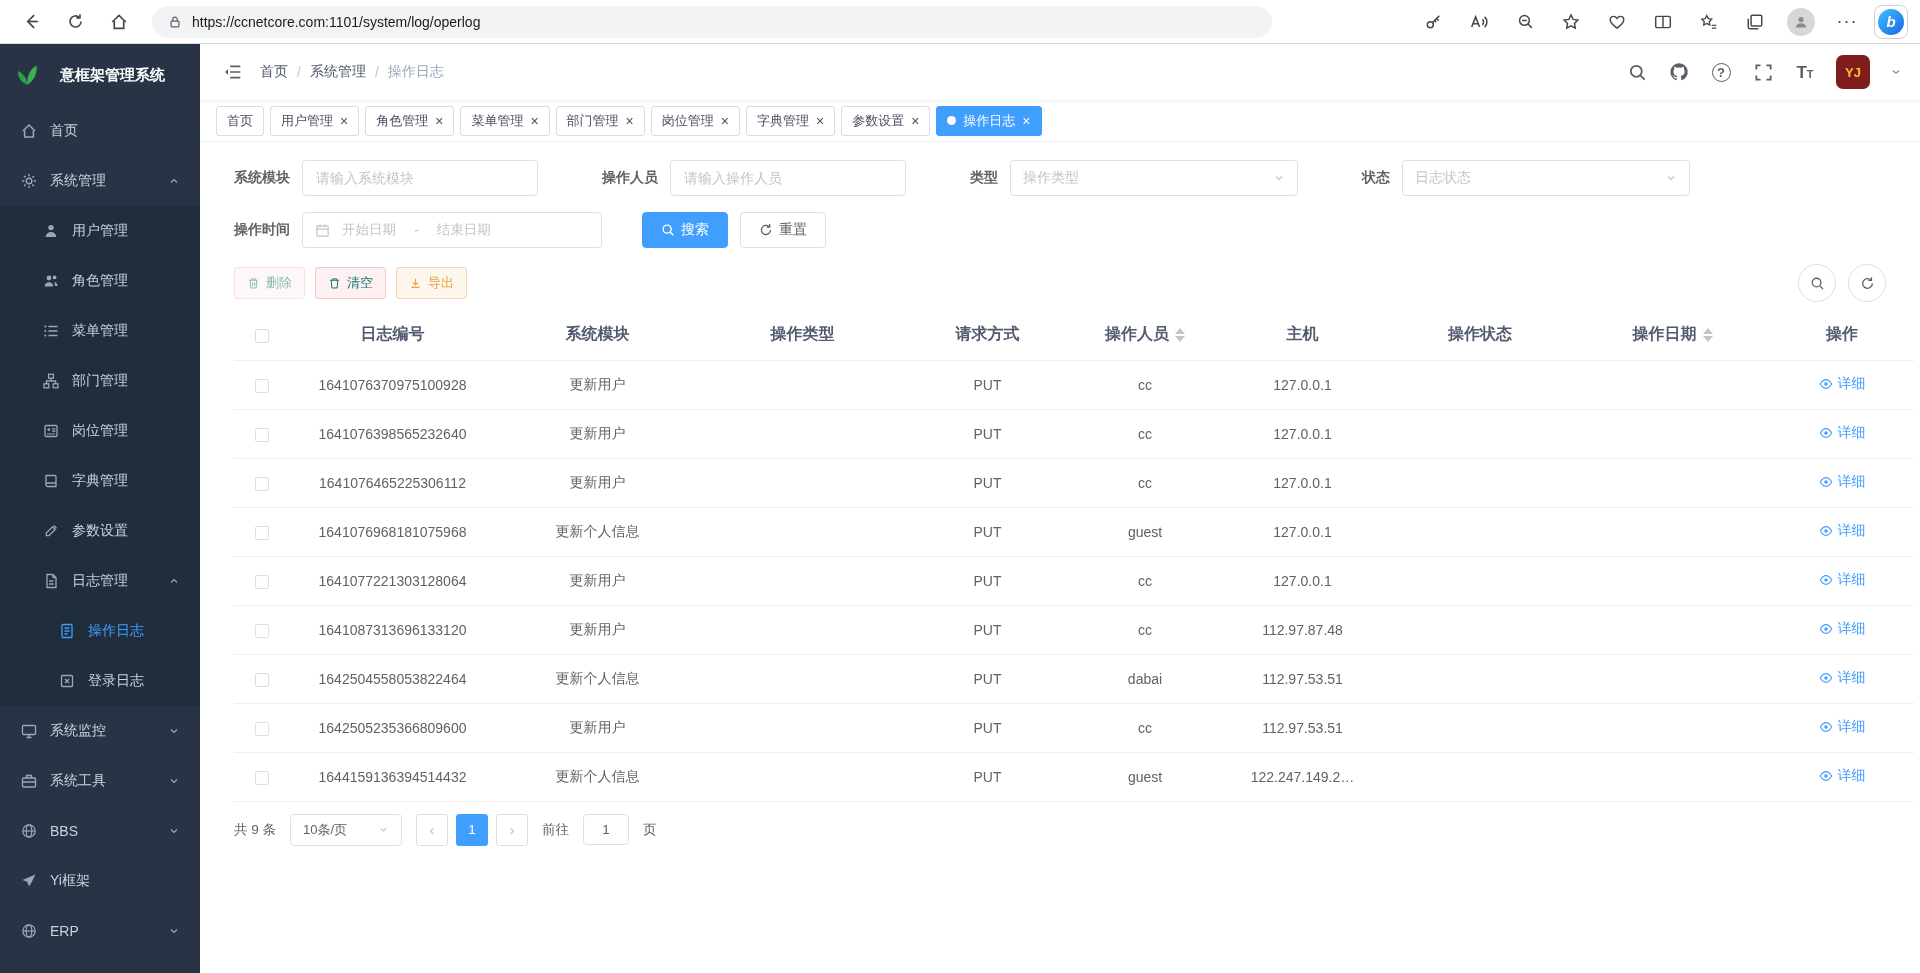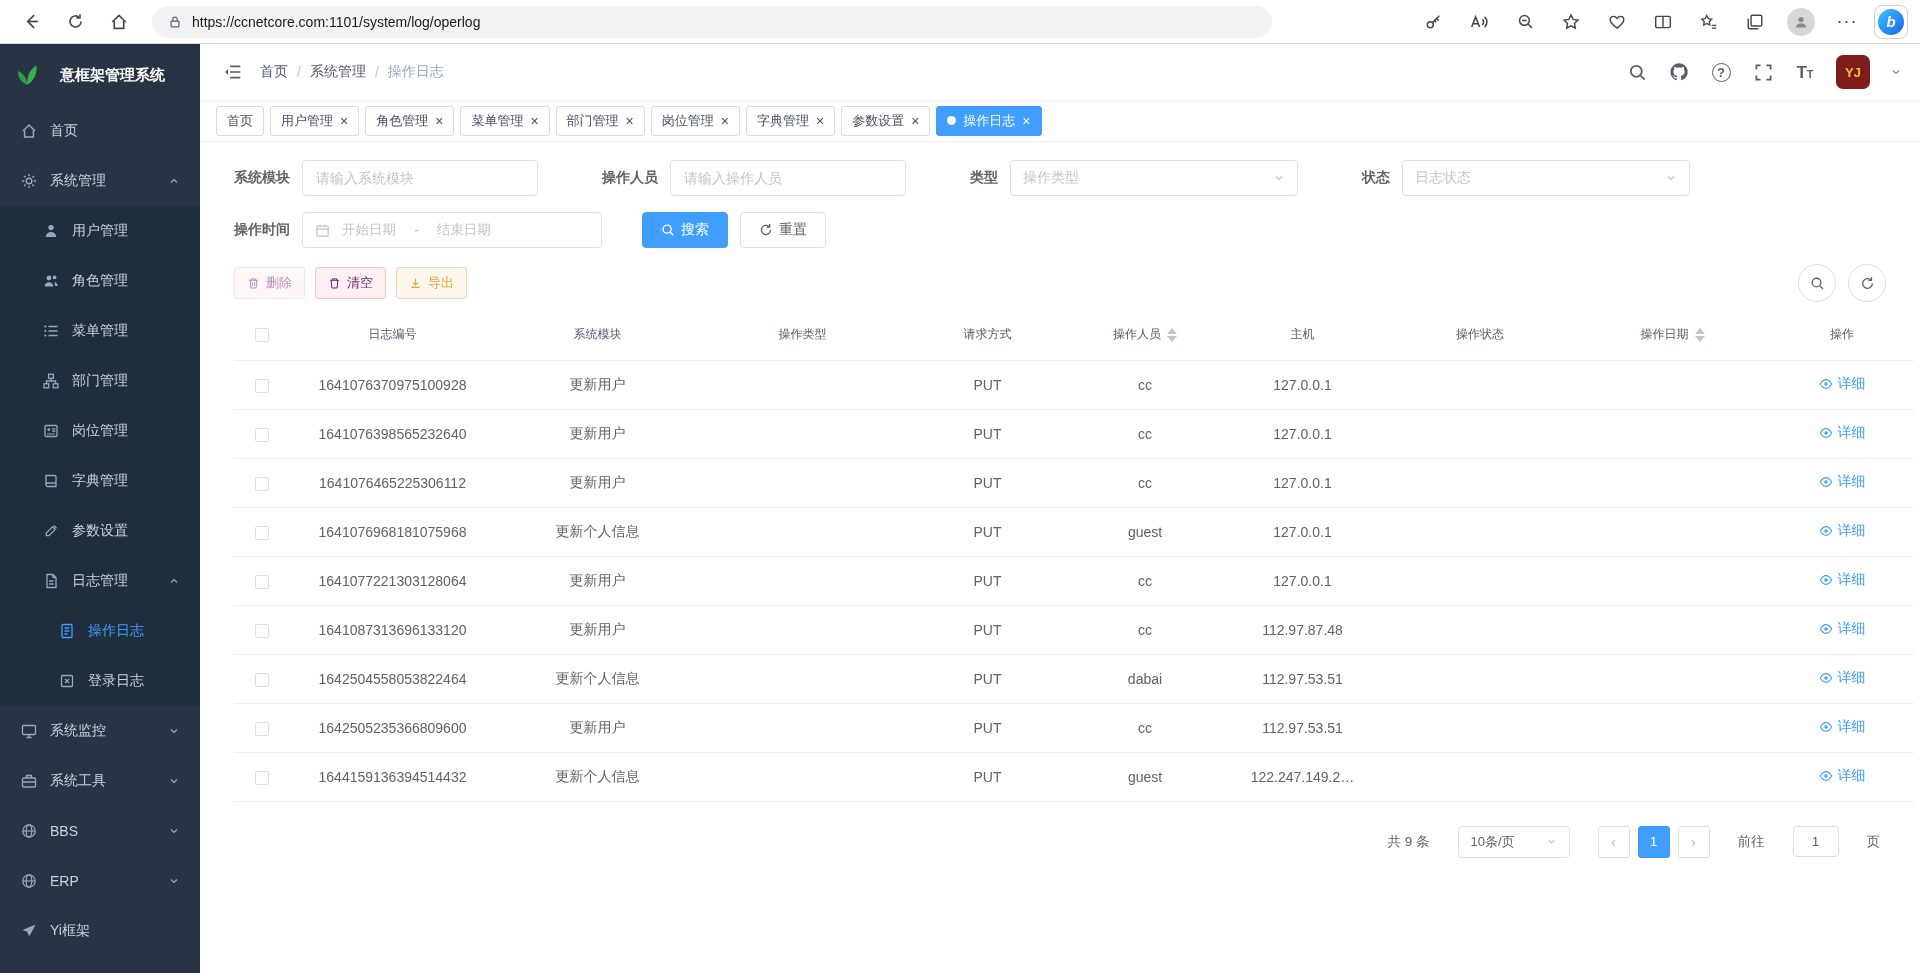--- a/index.html
+++ b/index.html
@@ -70,39 +70,39 @@
   .sel-caret{color:#c0c4cc}
   .date-range{width:300px;height:36px;border:1px solid #dcdfe6;border-radius:4px;display:flex;align-items:center;gap:12px;padding:0 12px;background:#fff;cursor:pointer;color:#c0c4cc}
   .date-range .ph{font-size:13.5px}
   .date-range .sep{margin:0 6px;color:#c0c4cc}
   .btn{display:inline-flex;align-items:center;gap:6px;border-radius:4px;cursor:pointer;font-size:14px;border:1px solid transparent;background:none}
   .btn.primary{height:36px;padding:0 18px;background:#409eff;border-color:#409eff;color:#fff;margin-left:40px}
   .btn.plain{height:36px;padding:0 18px;background:#fff;border-color:#dcdfe6;color:#606266;margin-left:12px}
 
   .toolbar{display:flex;align-items:center;margin-bottom:8px}
   .btn.sm{height:32px;padding:0 12px;font-size:13px;border-radius:3px;margin-right:10px}
-  .danger-plain{background:#fef0f0;border-color:#fbc4c4;color:#701a75}
+  .danger-plain{background:#fef0f0;border-color:#fbc4c4;color:#0f766e}
   .warning-plain{background:#fdf6ec;border-color:#f5dab1;color:#e6a23c}
   .btn.disabled{opacity:.5;cursor:not-allowed}
   .spacer{flex:1}
   .circle-btn{width:38px;height:38px;border-radius:50%;border:1px solid #dcdfe6;background:#fff;color:#606266;display:flex;align-items:center;justify-content:center;margin-left:12px;cursor:pointer}
 
   
   table.grid{width:100%;border-collapse:collapse;table-layout:fixed;margin-top:8px}
-  .grid th{height:50px;font-weight:normal;color:#515a6e;font-size:12px;text-align:center;border-bottom:1px solid #ebeef5;padding:0 6px;white-space:nowrap}
+  .grid th{height:50px;font-weight:bold;color:#515a6e;font-size:16px;text-align:center;border-bottom:1px solid #ebeef5;padding:0 6px;white-space:nowrap}
   .grid td{height:49px;color:#606266;font-size:14px;text-align:center;border-bottom:1px solid #ebeef5;padding:0 6px;white-space:nowrap;overflow:hidden;text-overflow:ellipsis}
   .checkbox{width:14px;height:14px;border:1px solid #dcdfe6;border-radius:2px;display:inline-block;background:#fff;cursor:pointer;vertical-align:middle}
   .sort{display:inline-flex;flex-direction:column;margin-left:6px;vertical-align:middle;gap:2px;cursor:pointer}
   .sort i{width:0;height:0;border-left:5px solid transparent;border-right:5px solid transparent;display:block}
   .sort .asc{border-bottom:6px solid #c0c4cc}
   .sort .desc{border-top:6px solid #c0c4cc}
   .link{color:#409eff;display:inline-flex;align-items:center;gap:5px;cursor:pointer;text-decoration:none;font-size:14px}
 
   
-  .pagination{display:flex;align-items:center;justify-content:flex-end;gap:28px;margin-top:24px;color:#606266;font-size:13.5px;padding-right:6px}
+  .pagination{display:flex;align-items:center;justify-content:flex-start;gap:14px;margin-top:12px;color:#606266;font-size:13.5px;padding-right:6px}
   .select.pg{width:112px;height:32px}
   .select.pg .ph{color:#606266;font-size:13px}
   .pg-btn{min-width:32px;height:32px;background:#fff;border:1px solid #dcdfe6;border-radius:3px;color:#b4bccc;font-size:15px;display:flex;align-items:center;justify-content:center;cursor:pointer}
   .pg-btn.active{background:#409eff;border-color:#409eff;color:#fff;font-size:13.5px}
   .goto-input{width:46px;height:31px;border:1px solid #dcdfe6;border-radius:4px;text-align:center;color:#606266;font-size:13.5px;outline:none}
   .pg-group{display:flex;align-items:center;gap:8px}
 </style>
 </head>
 <body>
 
@@ -384,39 +384,39 @@
         <span>BBS</span>
         <span class="chev">
             <svg width="12" height="12" viewBox="0 0 16 16">
               <path d="M4 6 l4 4 4-4" fill="none" stroke="currentColor" stroke-width="1.6"></path>
             </svg>
           </span>
       </div>
       <div class="menu-item">
         <span class="mi">
             <svg width="16" height="16" viewBox="0 0 16 16">
+              <path d="M14.5 1.5 L1.5 7 l4.7 1.8 L8 13.5 l2.2-3.4 4.3-8.6z" fill="currentColor"></path>
+            </svg>
+          </span>
+        <span>Yi框架</span>
+      </div>
+      <div class="menu-item">
+        <span class="mi">
+            <svg width="16" height="16" viewBox="0 0 16 16">
               <circle cx="8" cy="8" r="6.2" fill="none" stroke="currentColor" stroke-width="1.2"></circle>
               <ellipse cx="8" cy="8" rx="2.8" ry="6.2" fill="none" stroke="currentColor" stroke-width="1.2"></ellipse>
               <path d="M1.8 8 h12.4" stroke="currentColor" stroke-width="1.2"></path>
             </svg>
           </span>
         <span>ERP</span>
         <span class="chev">
             <svg width="12" height="12" viewBox="0 0 16 16">
               <path d="M4 6 l4 4 4-4" fill="none" stroke="currentColor" stroke-width="1.6"></path>
             </svg>
           </span>
-      </div>
-      <div class="menu-item">
-        <span class="mi">
-            <svg width="16" height="16" viewBox="0 0 16 16">
-              <path d="M14.5 1.5 L1.5 7 l4.7 1.8 L8 13.5 l2.2-3.4 4.3-8.6z" fill="currentColor"></path>
-            </svg>
-          </span>
-        <span>Yi框架</span>
       </div>
     </nav>
   </aside>
 
   <div class="main">
 
     <header class="app-header">
       <span class="fold">
         <svg width="18" height="18" viewBox="0 0 16 16">
             <path d="M5.5 3 h9 M5.5 8 h9 M5.5 13 h9" stroke="currentColor" stroke-width="1.5"></path>

